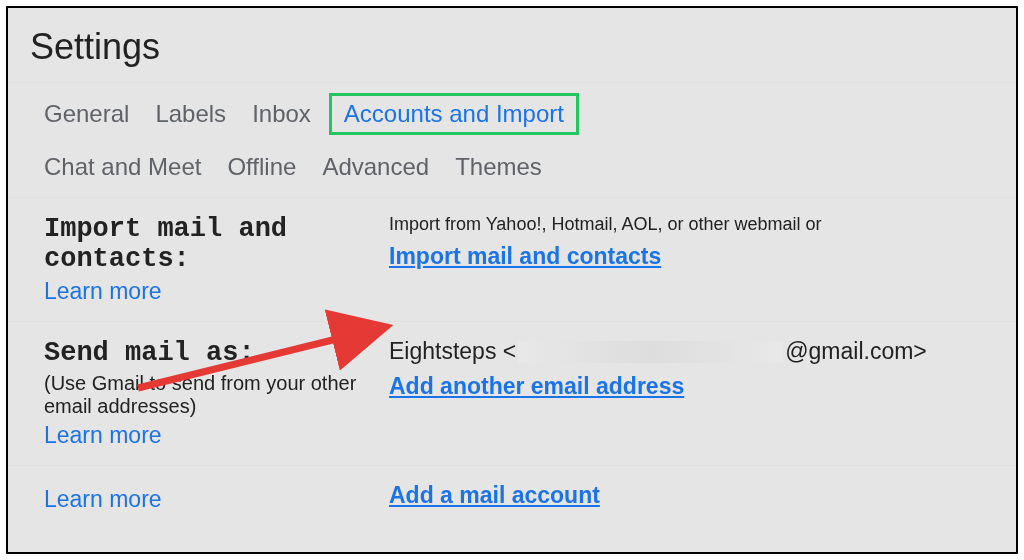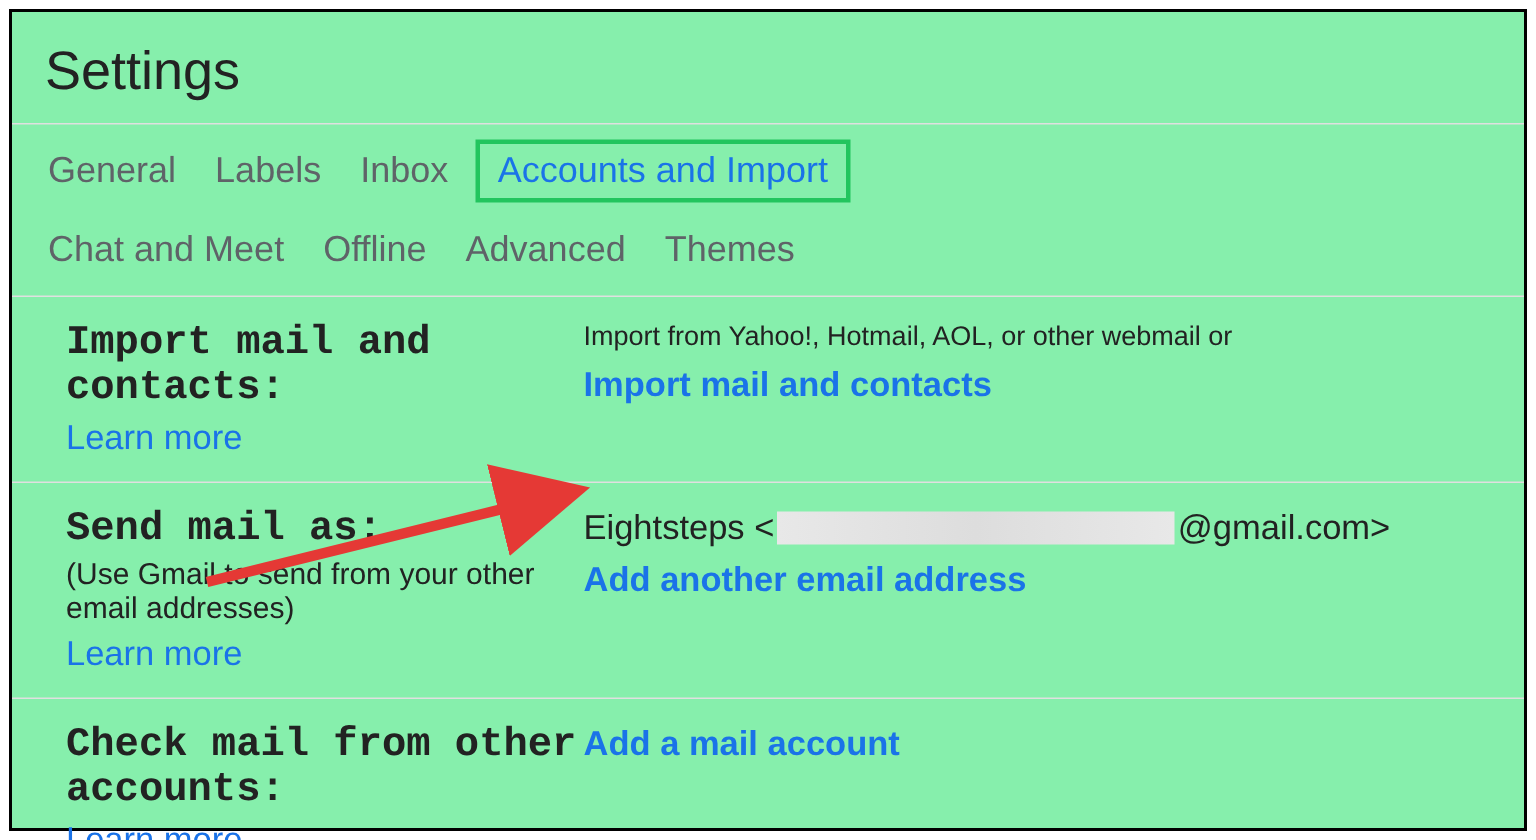--- a/index.html
+++ b/index.html
@@ -13,40 +13,41 @@
       padding: 6px;
       width: 1024px;
       height: 560px;
       overflow: hidden;
     }
     .container {
       border: 2px solid #000;
       width: 100%;
       height: 100%;
       padding: 0;
-      background: #86efac;
+      background: #e5e5e5;
       position: relative;
     }
     .settings-title {
       font-size: 36px;
       font-weight: 400;
       color: #222;
       padding: 18px 22px 14px 22px;
     }
     .divider {
       height: 1px;
       background: #e0e0e0;
       width: 100%;
     }
     .tabs {
       display: flex;
       flex-wrap: wrap;
       padding: 10px 22px 10px 22px;
       gap: 0;
       align-items: center;
+      margin-left: 12px;
     }
     .tab {
       font-size: 24px;
       color: #5f6368;
       margin-right: 22px;
       padding: 6px 2px;
       cursor: pointer;
       white-space: nowrap;
     }
     .tab-row2 {
@@ -96,20 +97,21 @@
       margin-top: 4px;
       display: inline-block;
     }
     .link-bold {
       color: #1a73e8;
       font-size: 23px;
       font-weight: 700;
       cursor: pointer;
       margin-top: 8px;
       display: inline-block;
+      text-decoration: underline;
     }
     .desc-text {
       font-size: 18px;
       color: #222;
     }
     .email-line {
       font-size: 23px;
       font-weight: 400;
       color: #222;
       display: flex;
@@ -181,21 +183,20 @@
           <span>@gmail.com&gt;</span>
         </div>
         <span class="link-bold">Add another email address</span>
       </div>
     </div>
 
     <div class="divider"></div>
 
     <div class="section">
       <div class="section-left">
-        <div class="section-heading">Check mail from other accounts:</div>
         <span class="link">Learn more</span>
       </div>
       <div class="section-right">
         <span class="link-bold" style="margin-top:0;">Add a mail account</span>
       </div>
     </div>
 
   </div>
 
   <svg class="arrow-overlay" style="left:120px; top:300px; width:270px; height:90px;">

